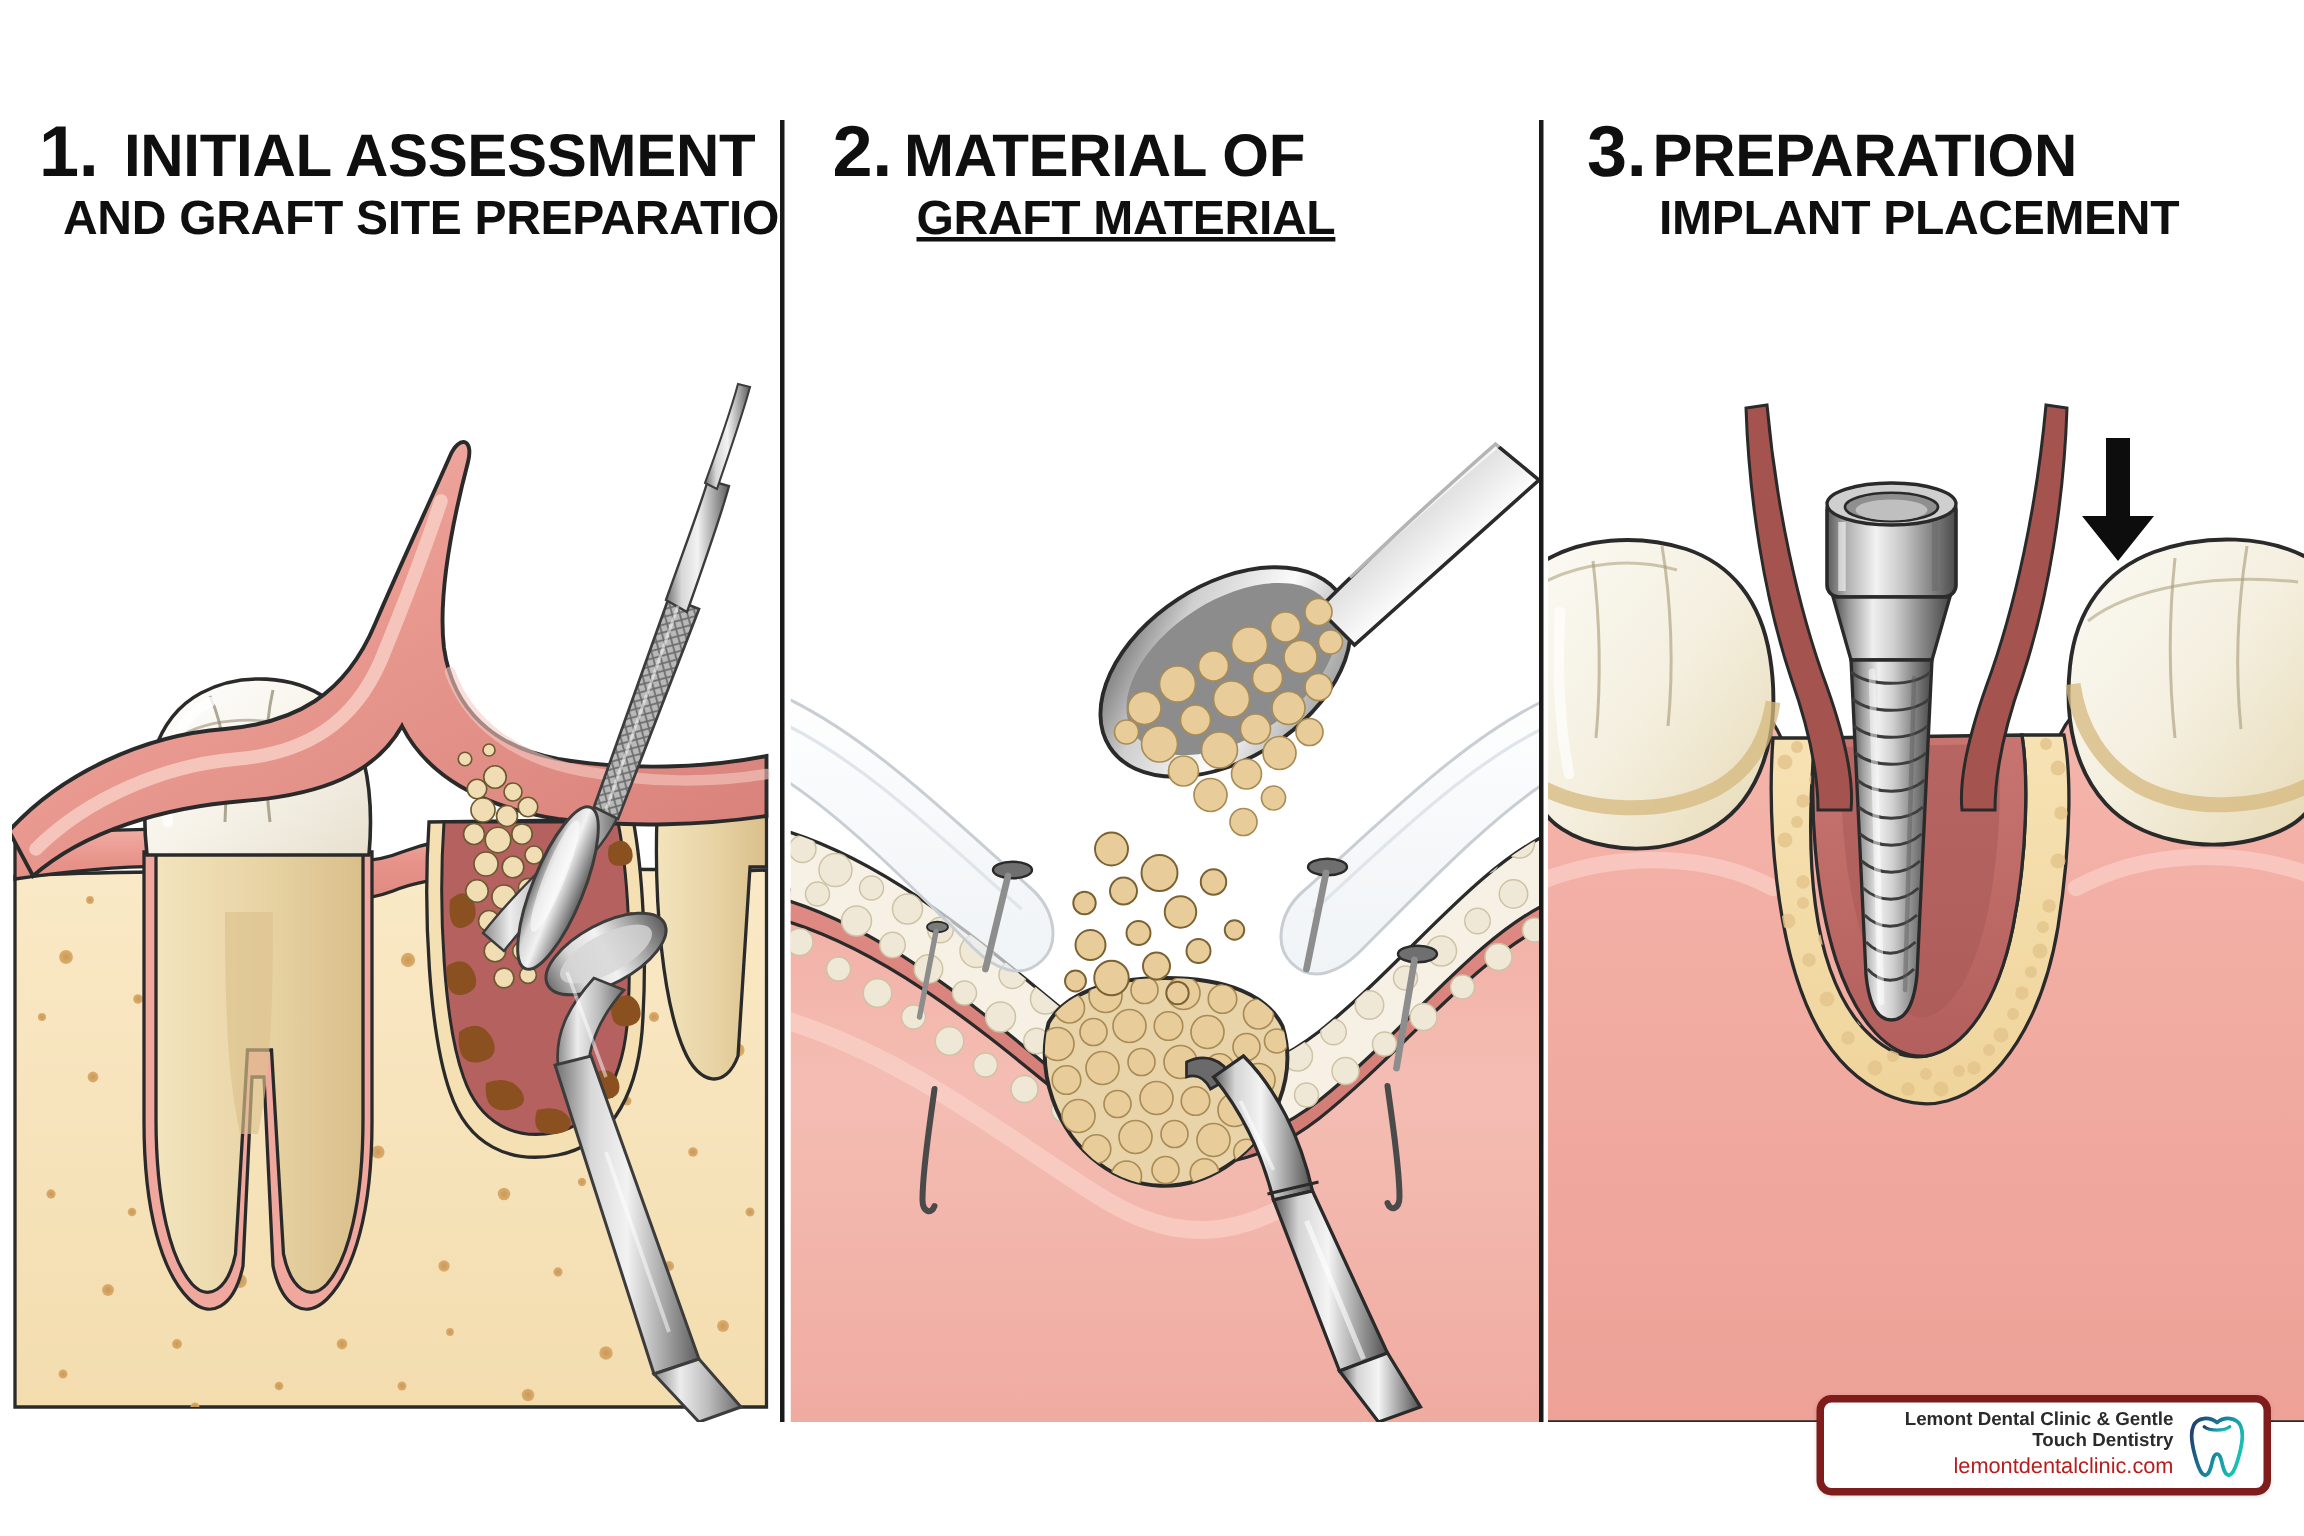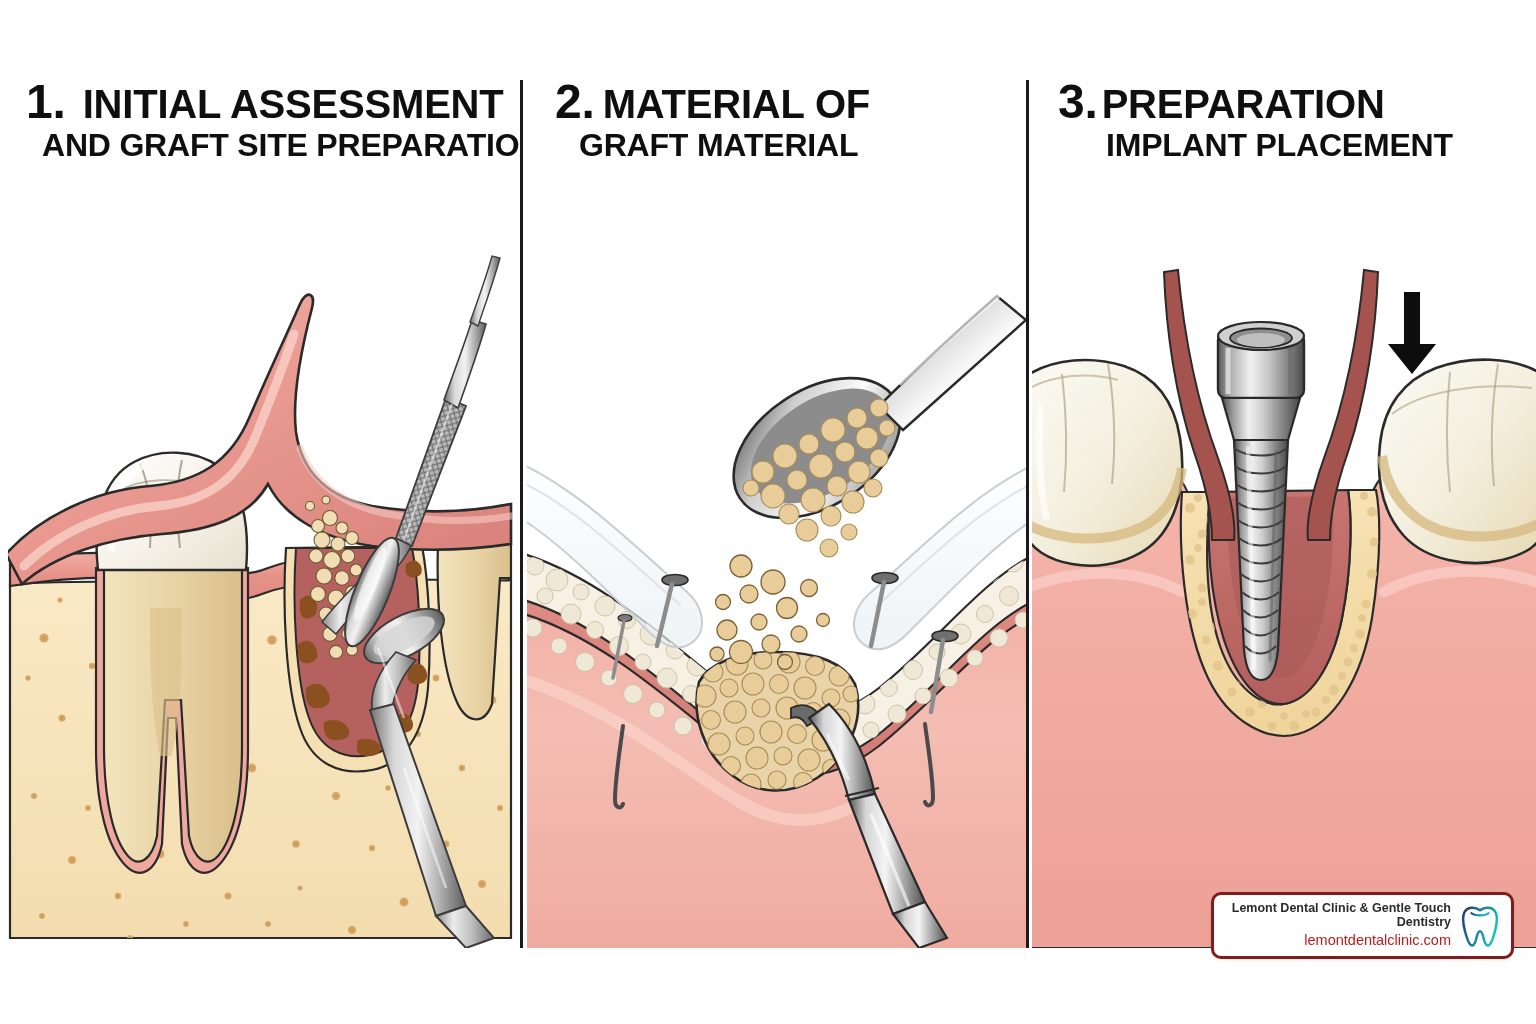--- a/index.html
+++ b/index.html
@@ -75,43 +75,43 @@
   }
 
   
   #panel-1 .panel-heading { padding-left: 26px; }
   #panel-1 .step-number { margin-right: 17px; }
   #panel-1 .heading-line2 { margin-left: 16px; margin-top: 2px; }
 
   
   #panel-2 .panel-heading { padding-left: 28px; }
   #panel-2 .step-number { margin-right: 8px; }
-  #panel-2 .heading-line2 { margin-left: 24px; margin-top: 2px; }
+  #panel-2 .heading-line2 { margin-left: 56px; margin-top: 2px; text-decoration: underline; }
 
   
   #panel-3 .panel-heading { padding-left: 26px; }
   #panel-3 .step-number { margin-right: 4px; }
   #panel-3 .heading-line2 { margin-left: 48px; margin-top: 2px; }
 
   .panel-art {
     position: absolute;
     left: 0;
     bottom: 76px;
     width: 100%;
   }
 
   
   #watermark {
     position: absolute;
     left: 1211px;
-    top: 892px;
+    top: 930px;
     width: 303px;
     height: 67px;
     background: #ffffff;
-    border: 3px solid #7f1d1d;
+    border: 5px solid #7f1d1d;
     border-radius: 10px;
     box-shadow: 0 1px 3px rgba(0,0,0,0.10);
     display: flex;
     align-items: center;
     padding: 0 12px 0 14px;
     box-sizing: border-box;
   }
   #watermark-text {
     flex: 1 1 auto;
     min-width: 0;

